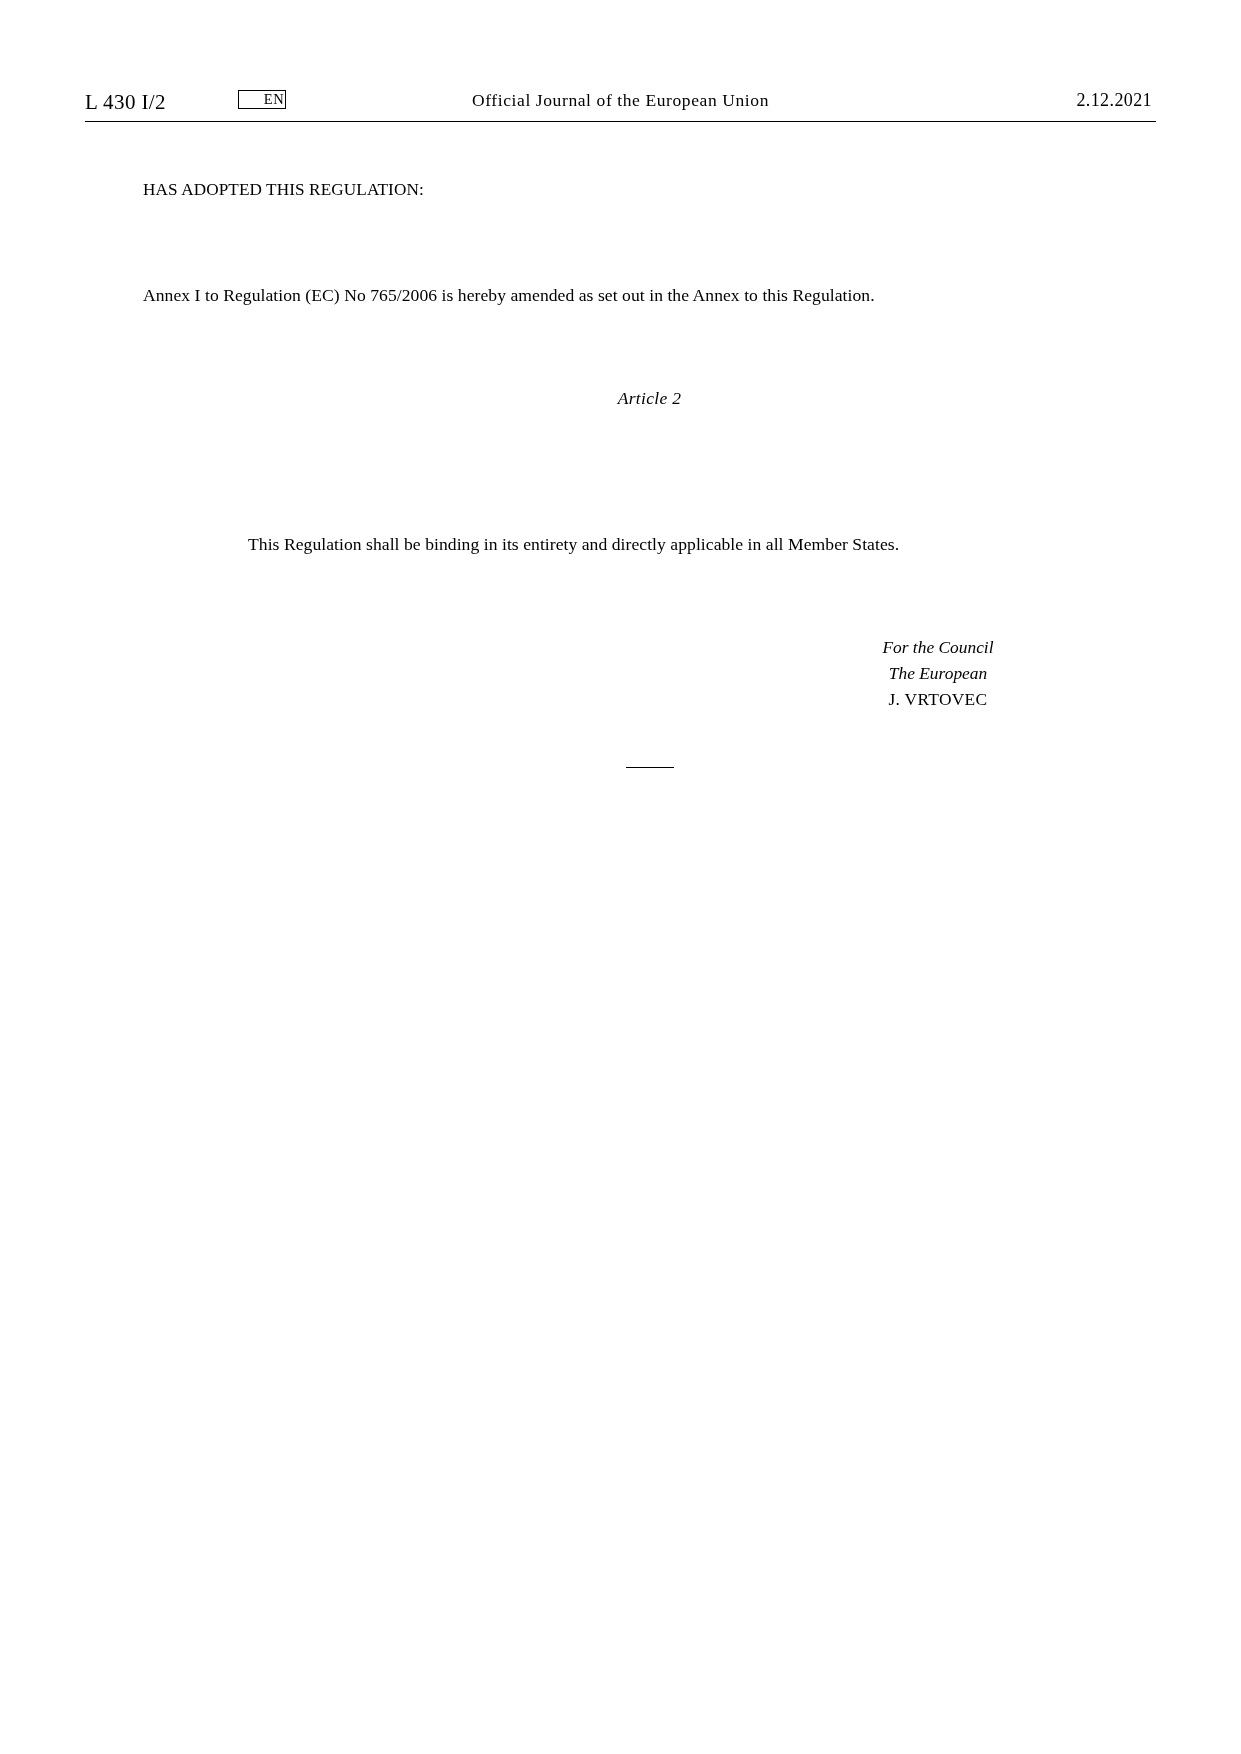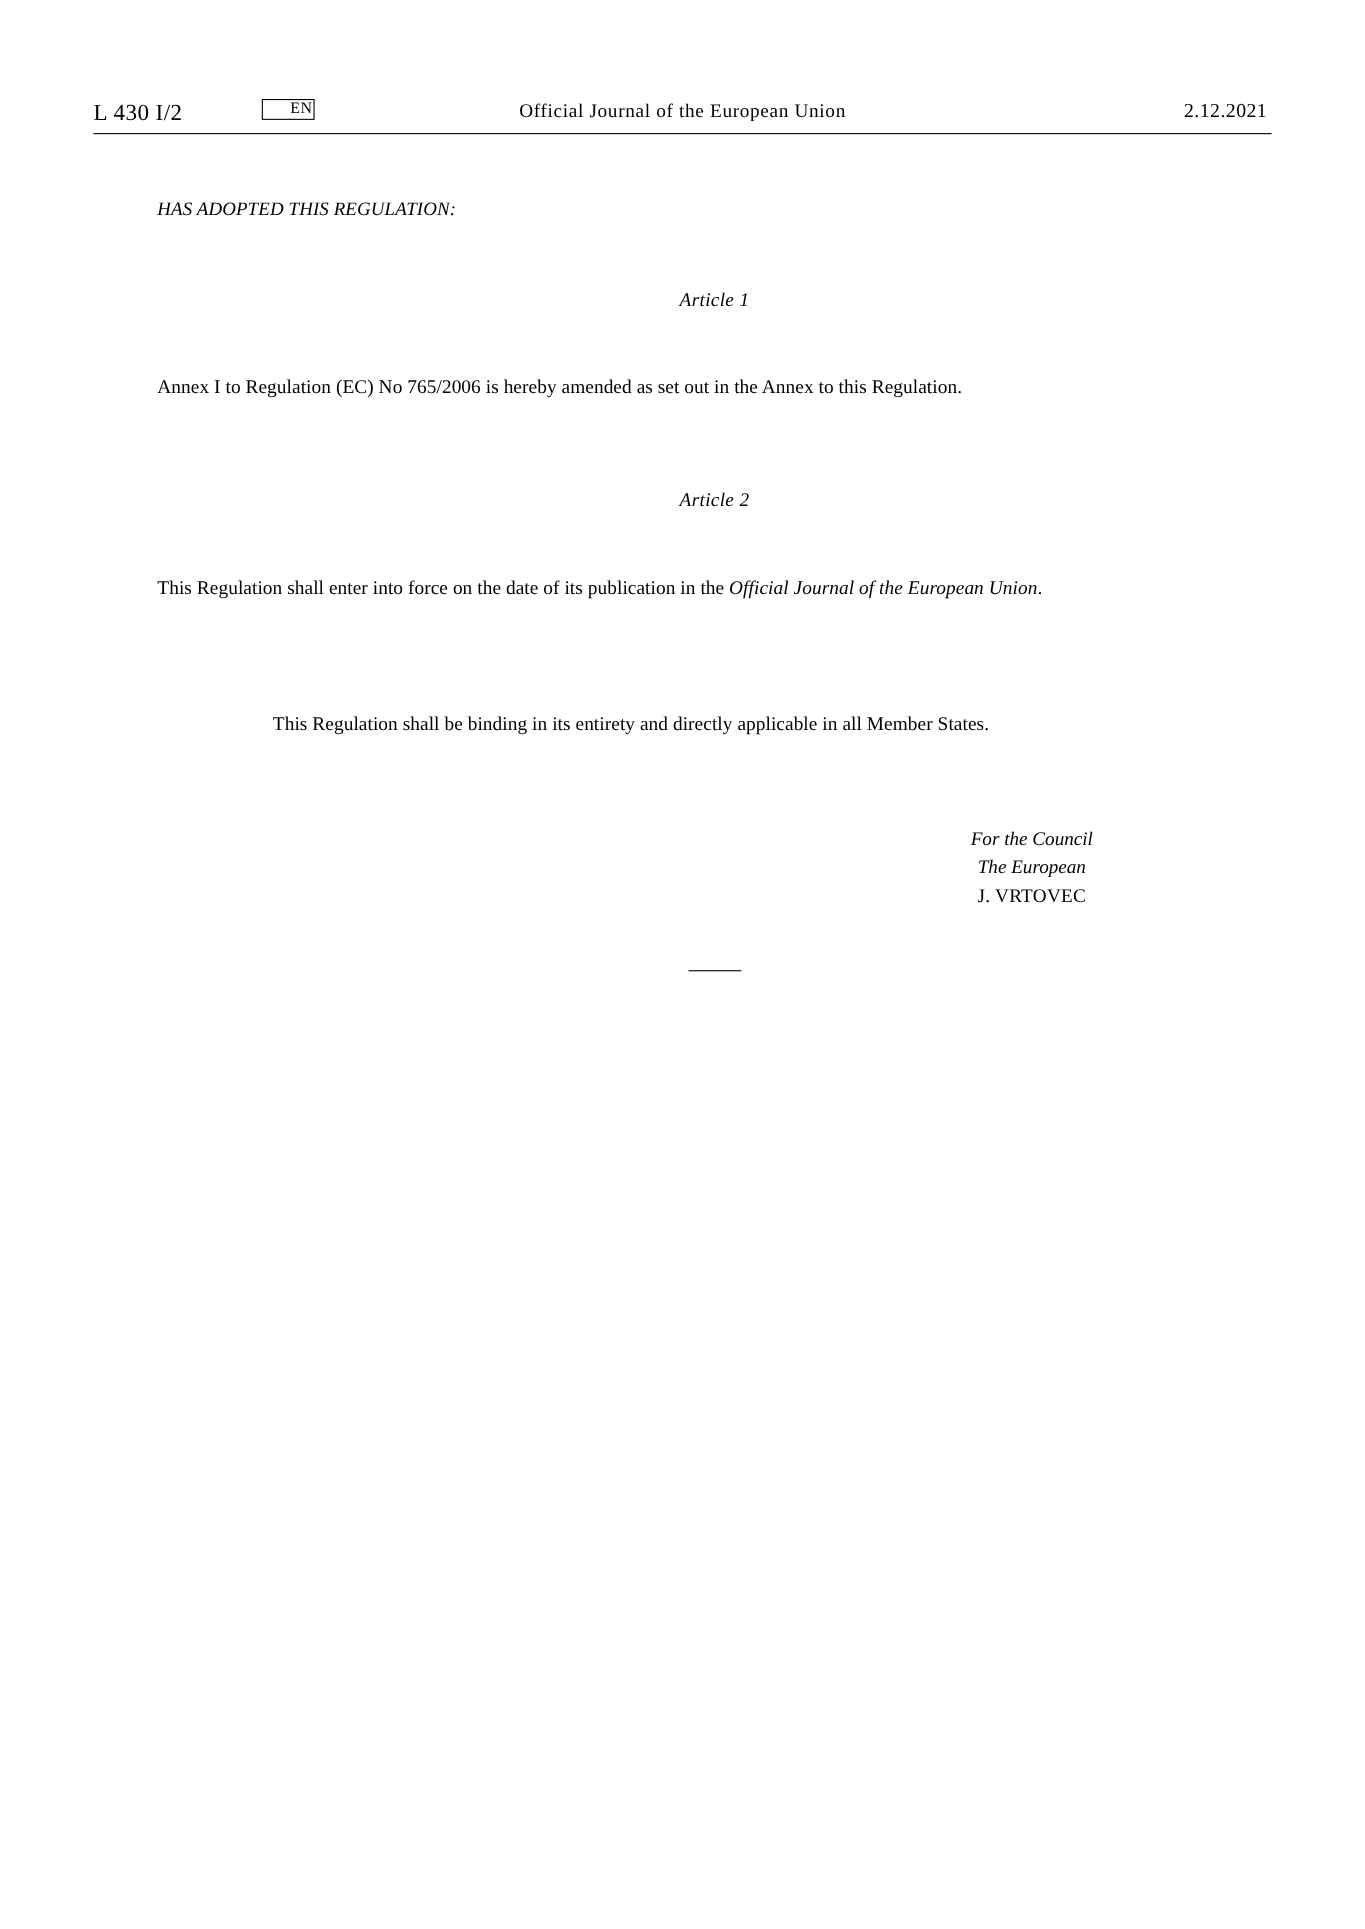--- a/index.html
+++ b/index.html
@@ -76,21 +76,20 @@
   .content {
     position: absolute;
     left: 143px;
     top: 180px;
     width: 1013px;
   }
   .adopted {
     font-size: 17.2px;
     letter-spacing: 0.1px;
     margin: 0 0 0 0;
-    font-style: italic;
   }
   .article-heading {
     text-align: center;
     font-style: italic;
     font-size: 17.5px;
     letter-spacing: 0.3px;
   }
   .para {
     font-size: 17.6px;
     letter-spacing: 0.05px;
@@ -142,33 +141,31 @@
     <span class="header-center">Official Journal of the European Union</span>
     <span class="header-right">2.12.2021</span>
   </div>
 
   <div class="content">
 
     <p class="adopted">HAS ADOPTED THIS REGULATION:</p>
 
     <div class="spacer-1"></div>
 
-    <p class="article-heading">Article 1</p>
 
     <div class="spacer-2"></div>
 
     <p class="para">Annex I to Regulation (EC) No 765/2006 is hereby amended as set out in the Annex to this Regulation.</p>
 
     <div class="spacer-3"></div>
 
     <p class="article-heading">Article 2</p>
 
     <div class="spacer-2"></div>
 
-    <p class="para"><span>This Regulation shall enter into force on the date of its publication in the </span><span class="it">Official Journal of the European Union</span><span>.</span></p>
 
     <div class="spacer-4"></div>
 
     <p class="para indent">This Regulation shall be binding in its entirety and directly applicable in all Member States.</p>
 
     <div class="spacer-5"></div>
 
 
     <div class="signature">
       <div class="line-it">For the Council</div>

